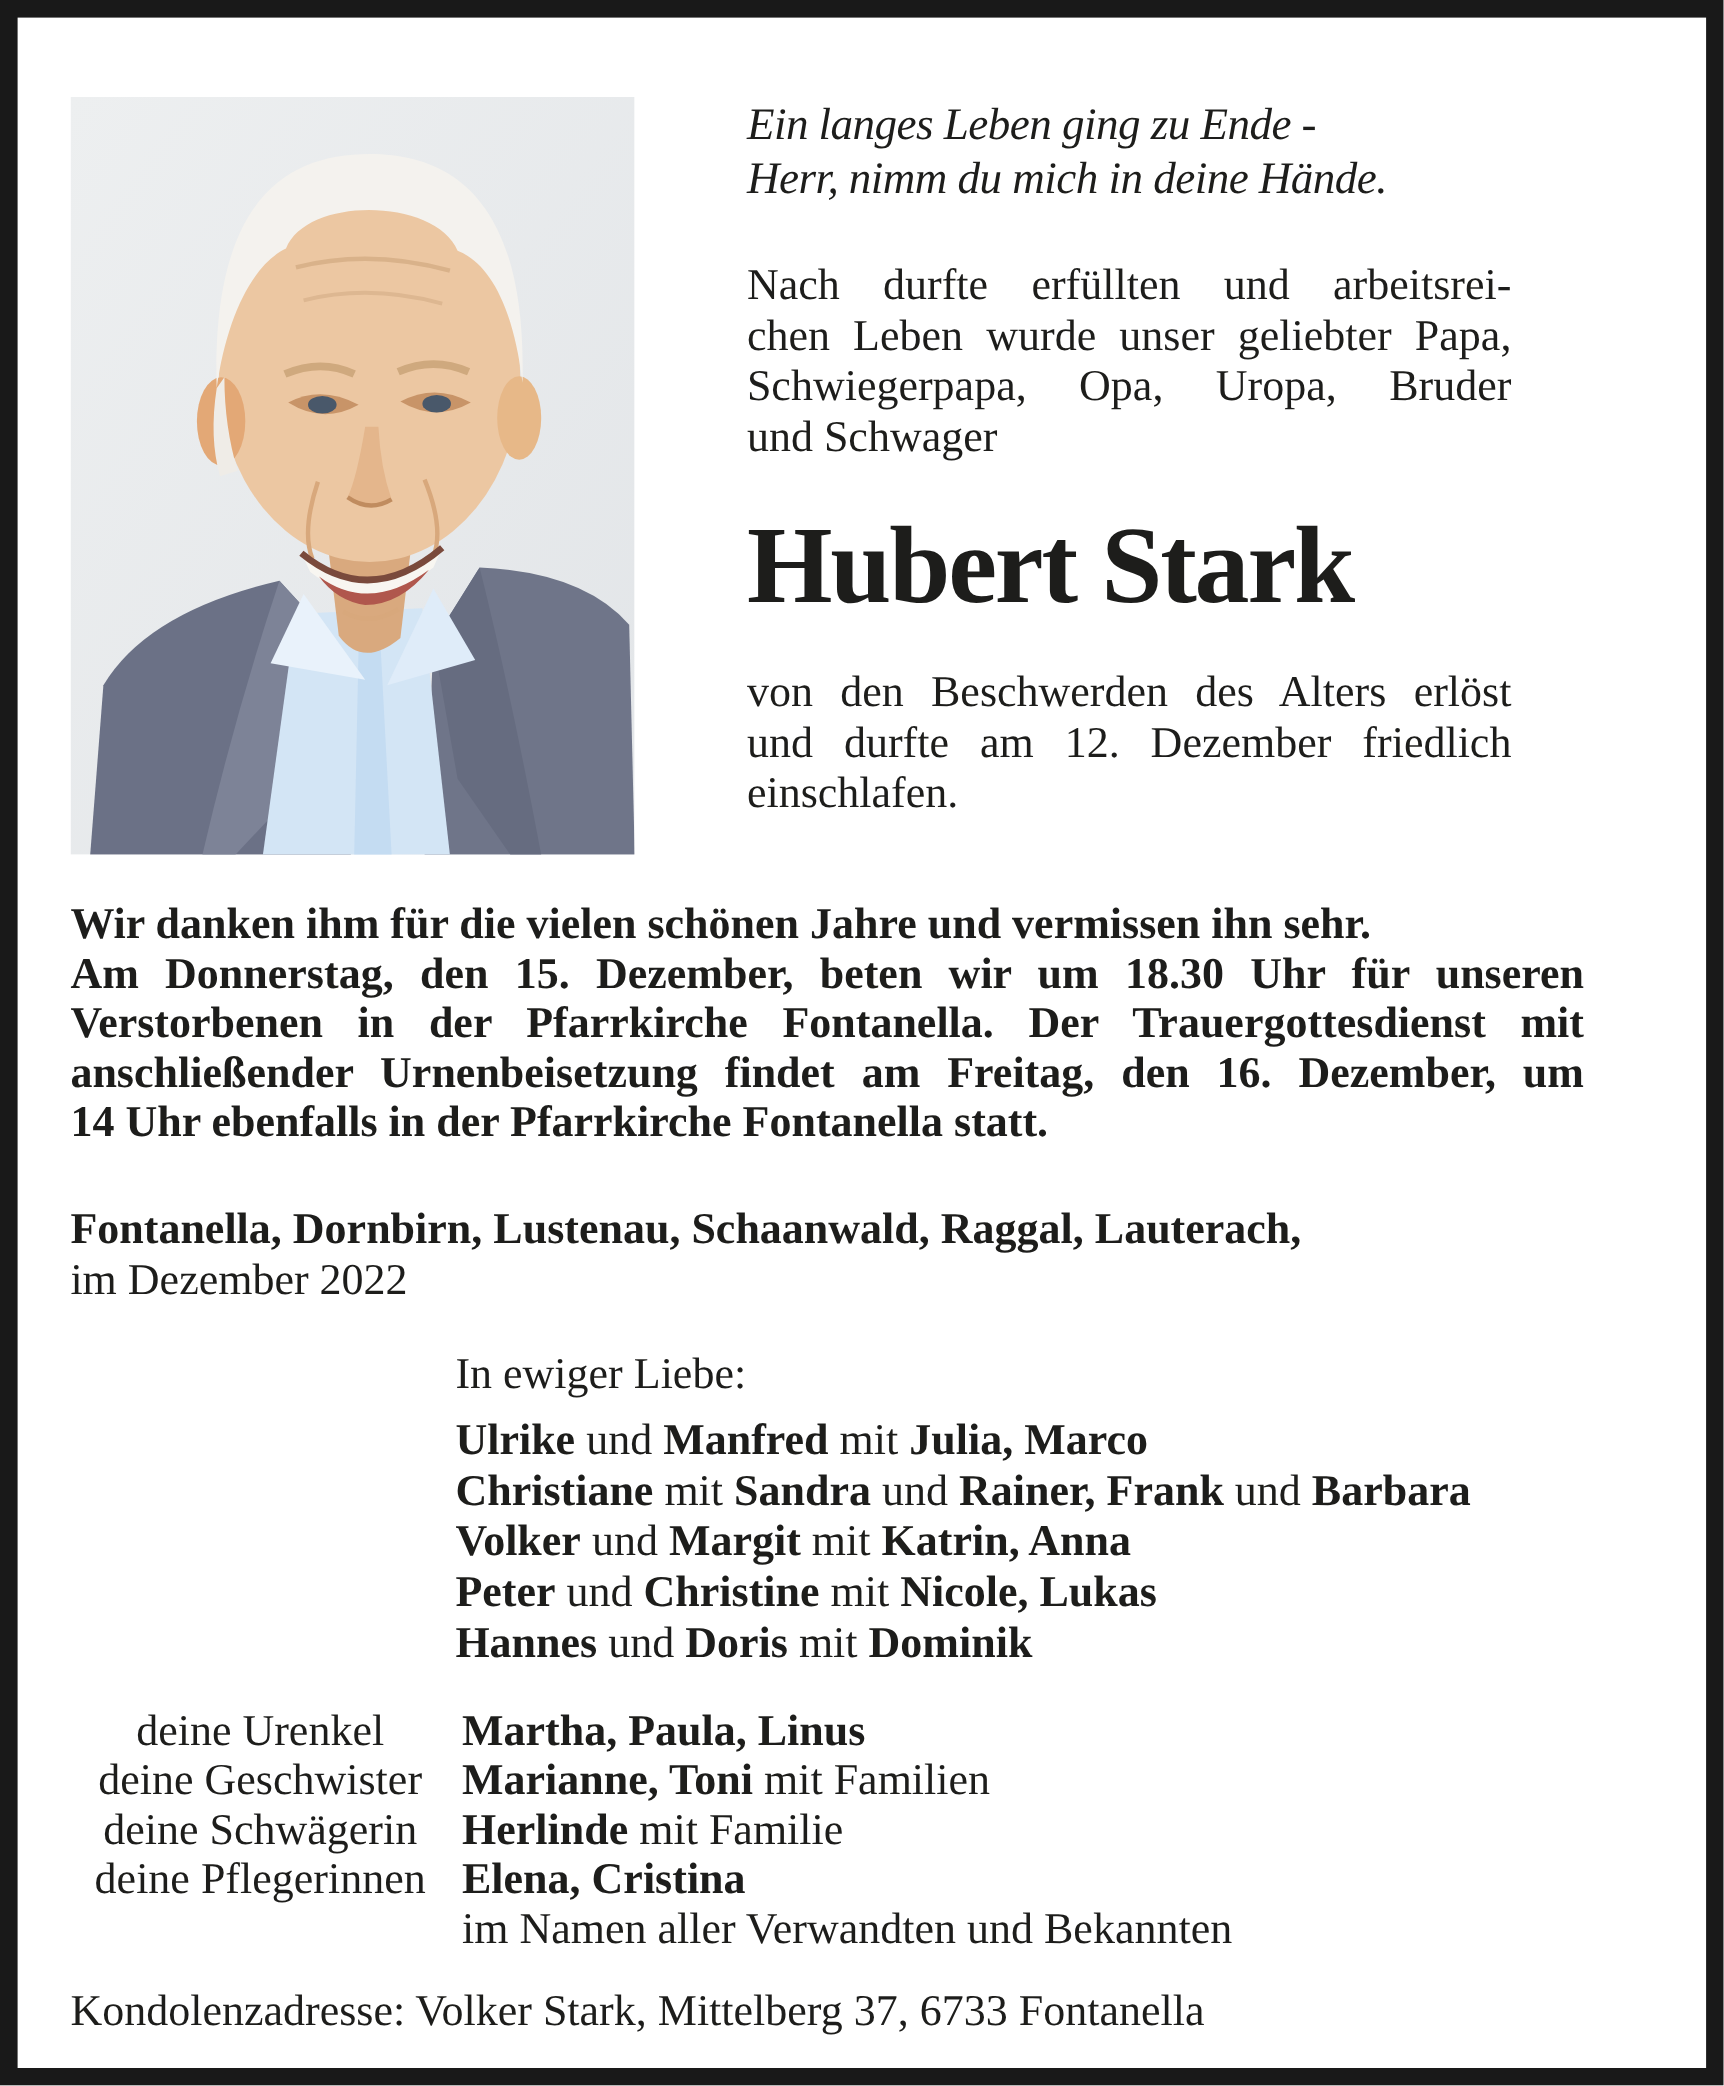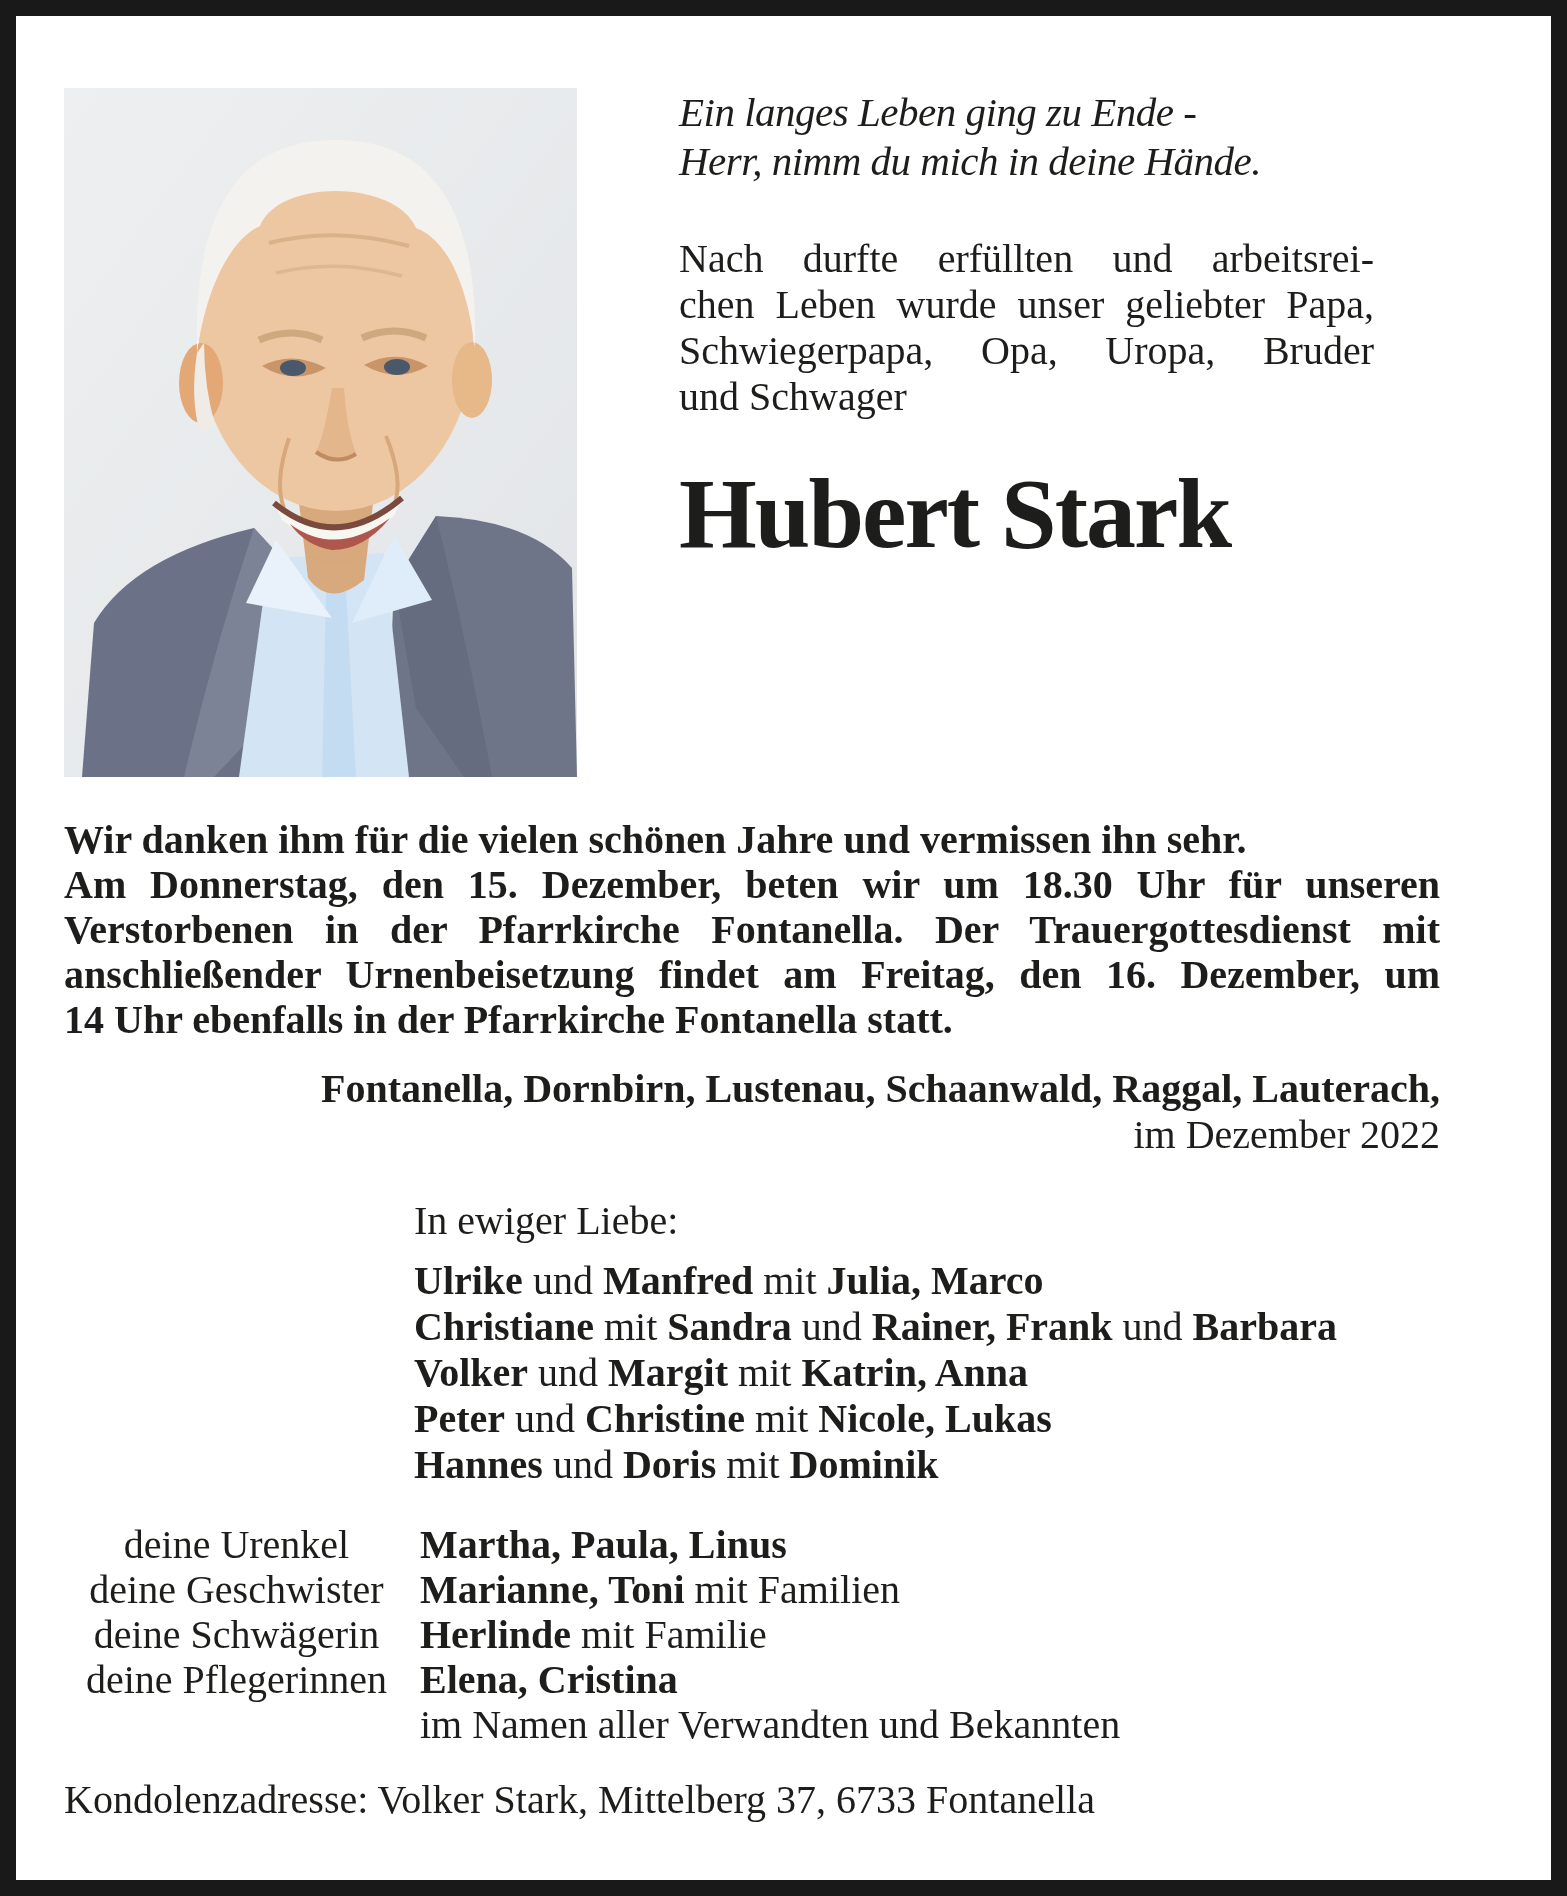--- a/index.html
+++ b/index.html
@@ -18,21 +18,21 @@
   .verse{font-style:italic;font-size:41px;line-height:49px;letter-spacing:-0.5px;}
   .intro{margin-top:50px;font-size:40px;line-height:46px;}
   .passing{margin-top:42px;font-size:40px;line-height:46px;}
   .jline{text-align:justify;text-align-last:justify;}
   .name{font-size:100px;line-height:100px;font-weight:bold;margin:44px 0 0 0;letter-spacing:-2px;}
   .dates{margin-top:22px;font-size:44px;font-weight:bold;letter-spacing:0.5px;}
   .dates .star{font-size:0.78em;vertical-align:11px;}
   .dates .dagger{font-size:0.66em;vertical-align:12px;margin-left:6px;}
   .dates .sep{margin:0 2px 0 8px;}
   .bodytext{margin-top:40px;font-size:40px;line-height:45px;font-weight:bold;}
-  .places{margin-top:24px;font-size:40px;line-height:46px;text-align:right;}
+  .places{margin-top:52px;font-size:40px;line-height:46px;}
   .towns{font-weight:bold;}
   .love{margin-left:350px;margin-top:40px;font-size:40px;line-height:46px;}
   .love-heading{margin-bottom:14px;}
   .rel{margin-top:34px;font-size:40px;line-height:45px;}
   .rel-row{display:flex;}
   .rel-label{width:345px;text-align:center;flex:none;}
   .rel-names{margin-left:11px;}
   b{font-weight:bold;}
   .condolence{margin-top:30px;font-size:40px;line-height:46px;}
 </style>
@@ -109,20 +109,25 @@
       <div class="intro">
         <div class="jline">Nach durfte erfüllten und arbeitsrei-</div>
         <div class="jline">chen Leben wurde unser geliebter Papa,</div>
         <div class="jline">Schwiegerpapa, Opa, Uropa, Bruder</div>
         <div>und Schwager</div>
       </div>
 
       <h1 class="name">Hubert Stark</h1>
 
 
+      <div class="passing">
+        <div class="jline">von den Beschwerden des Alters erlöst</div>
+        <div class="jline">und durfte am 12. Dezember friedlich</div>
+        <div>einschlafen.</div>
+      </div>
     </div>
   </div>
 
   <div class="bodytext">
     <div>Wir danken ihm für die vielen schönen Jahre und vermissen ihn sehr.</div>
     <div class="jline">Am Donnerstag, den 15. Dezember, beten wir um 18.30 Uhr für unseren</div>
     <div class="jline">Verstorbenen in der Pfarrkirche Fontanella. Der Trauergottesdienst mit</div>
     <div class="jline">anschließender Urnenbeisetzung findet am Freitag, den 16. Dezember, um</div>
     <div>14 Uhr ebenfalls in der Pfarrkirche Fontanella statt.</div>
   </div>

